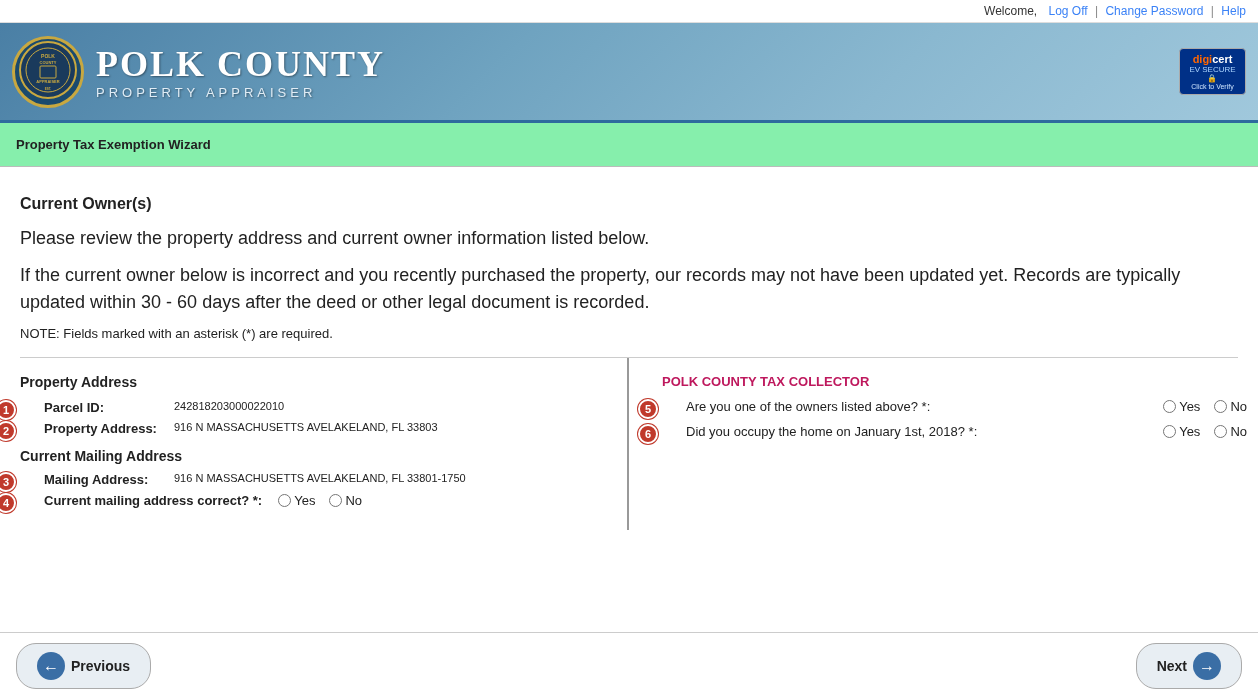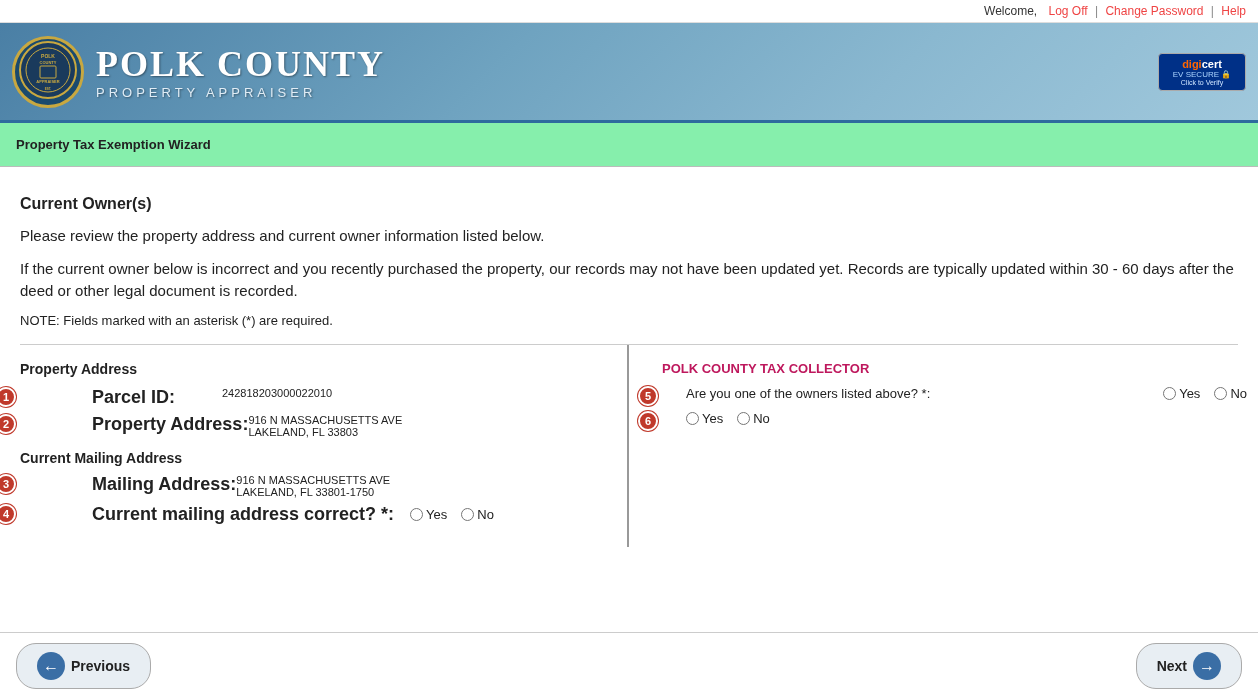--- a/index.html
+++ b/index.html
@@ -60,21 +60,21 @@
       gap: 10px;
     }
     .digicert-badge {
       background: #003087;
       border: 1px solid #aaa;
       border-radius: 4px;
       padding: 4px 8px;
       text-align: center;
       color: #fff;
       font-size: 9px;
-      width: 88px;
+      width: 67px;
     }
     .digicert-badge .digi-title {
       font-size: 11px;
       font-weight: bold;
       color: #fff;
     }
     .digicert-badge .ev-secure {
       font-size: 8px;
       color: #aad4ff;
     }
@@ -88,21 +88,21 @@
 
     
     .topnav {
       background: #fff;
       padding: 4px 12px;
       text-align: right;
       font-size: 12px;
       border-bottom: 1px solid #ddd;
     }
     .topnav span { color: #333; }
-    .topnav a { color: #ef4444; text-decoration: none; margin-top: 36px; }
+    .topnav a { color: #3b82f6; text-decoration: none; margin-top: 36px; }
     .topnav .sep { color: #888; margin: 0 4px; }
 
     
     .page-title-bar {
       background: #86efac;
       padding: 14px 16px;
       font-size: 13px;
       font-weight: bold;
       border-bottom: 1px solid #bbb;
     }
@@ -112,21 +112,21 @@
       padding: 16px 20px;
       min-height: 500px;
     }
     .section-title {
       font-size: 16px;
       font-weight: bold;
       margin-bottom: 12px;
       margin-top: 12px;
     }
     .intro-text {
-      font-size: 15px;
+      font-size: 18px;
       margin-bottom: 10px;
       line-height: 1.5;
     }
     .note-text {
       font-size: 13px;
       margin-bottom: 16px;
     }
 
     
     .two-col {
@@ -145,29 +145,28 @@
     }
 
     .sub-section-title {
       font-weight: bold;
       font-size: 14px;
       margin-bottom: 10px;
     }
     .field-label {
       font-weight: bold;
       min-width: 130px;
-      font-size: 18px;
-      margin-left: 48px;
+      font-size: 13px;
     }
     .field-value {
       font-size: 11px;
     }
     .field-value-multiline {
       display: flex;
-      flex-direction: column;
+      flex-direction: row;
     }
 
     .step-badge {
       display: inline-flex;
       align-items: center;
       justify-content: center;
       width: 20px;
       height: 20px;
       border-radius: 50%;
       background: #c0392b;
@@ -400,20 +399,21 @@
           </label>
           <label style="margin-left:8px;">
             <input type="radio" name="owner_listed" value="no" style="">
             <span>No</span>
           </label>
         </div>
       </div>
 
       <div class="question-row">
         <span class="step-badge">6</span>
+        <span class="question-text">Did you occupy the home on January 1st, 2018? *:</span>
         <div class="radio-group">
           <label>
             <input type="radio" name="occupied" value="yes" style="">
             <span>Yes</span>
           </label>
           <label style="margin-left:8px;">
             <input type="radio" name="occupied" value="no" style="">
             <span>No</span>
           </label>
         </div>

